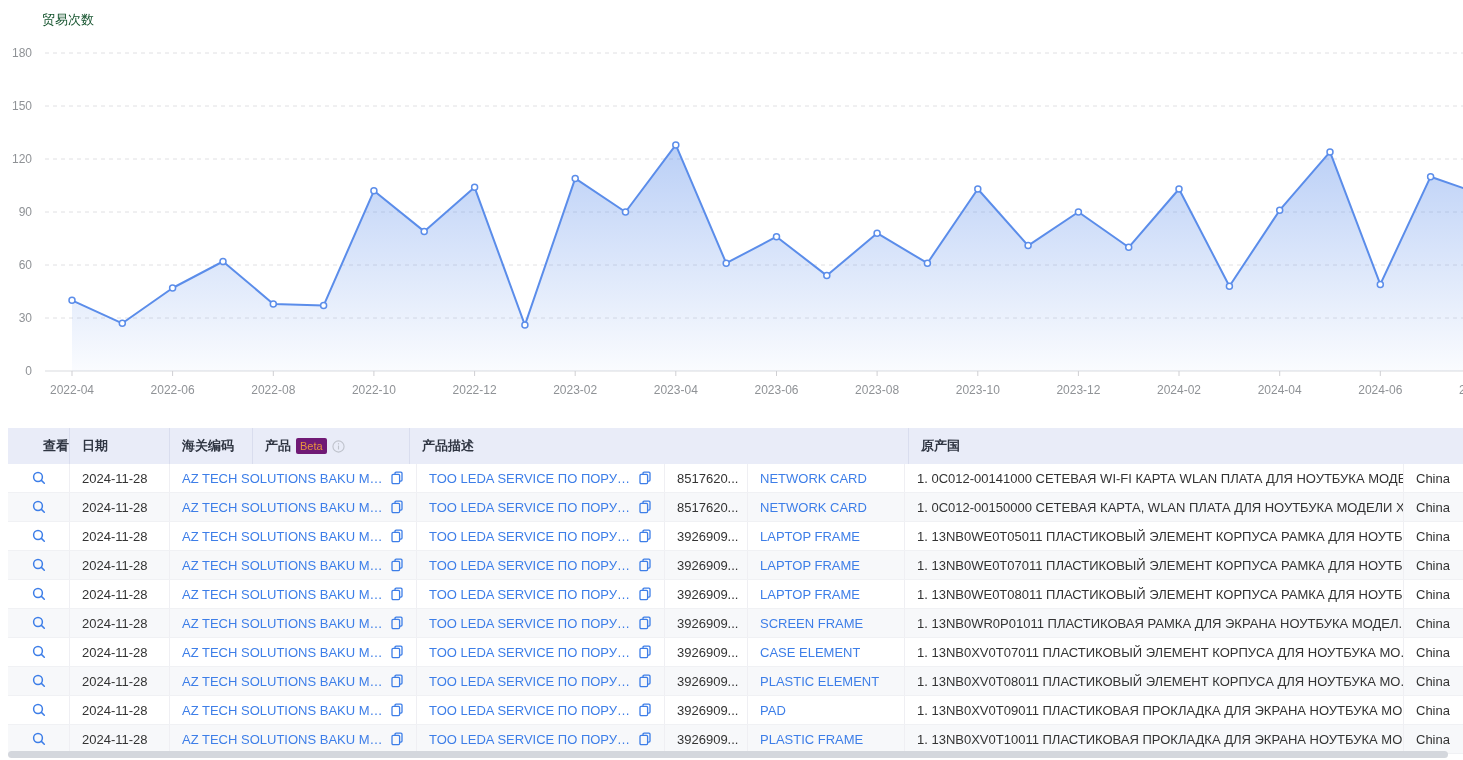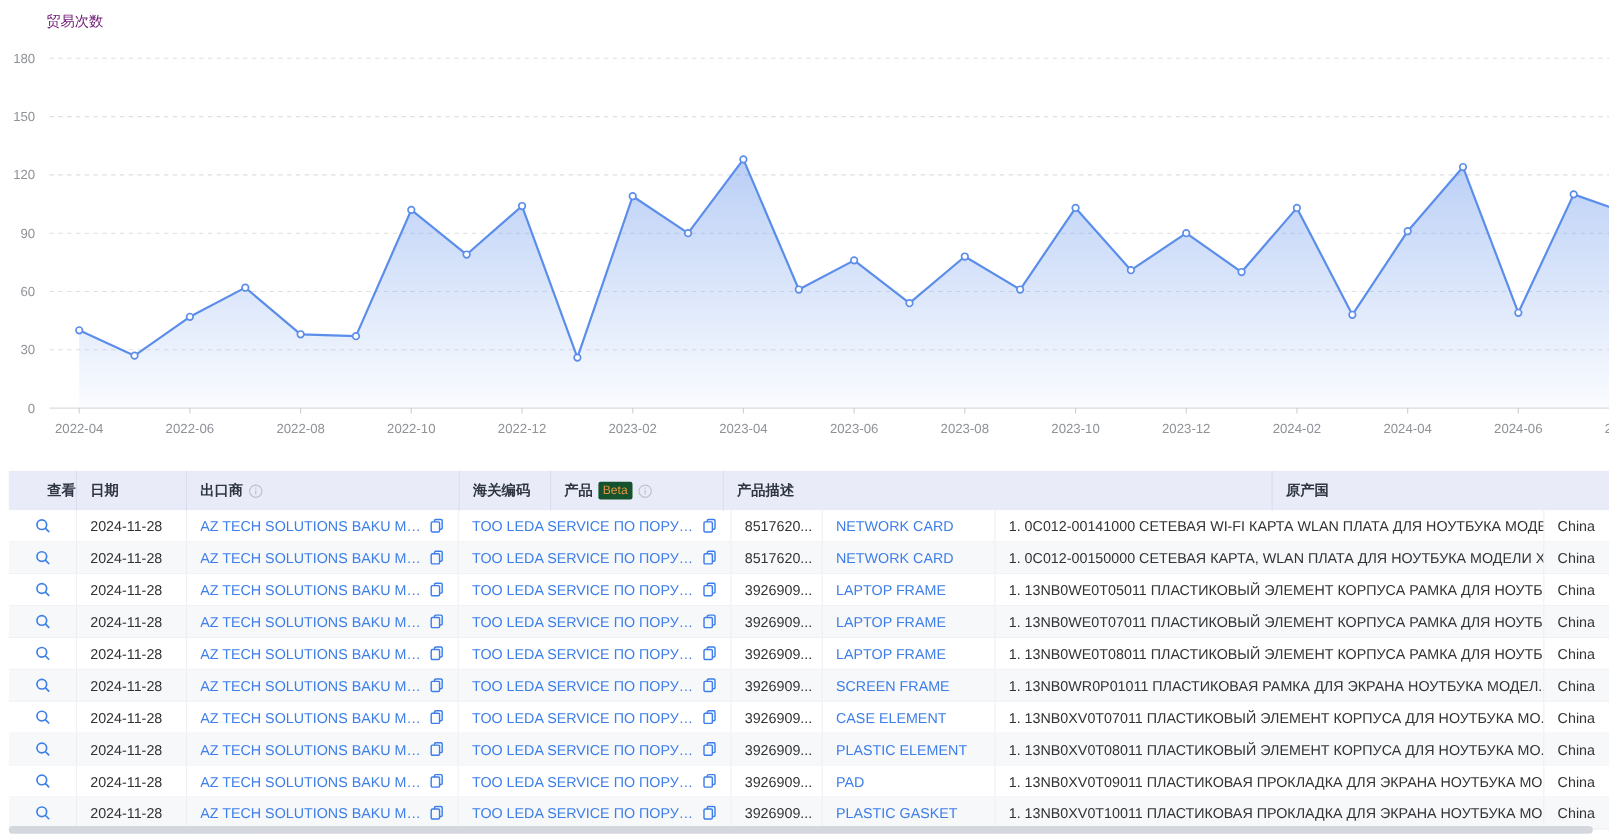--- a/index.html
+++ b/index.html
@@ -1,20 +1,20 @@
 <!DOCTYPE html>
 <html><head>
 <meta charset="utf-8">
 <style>
   * { margin:0; padding:0; box-sizing:border-box; }
   html,body { width:1463px; height:760px; overflow:hidden; background:#fff;
               font-family:"Liberation Sans","DejaVu Sans",sans-serif; }
   
   .chart-wrap { position:absolute; top:0; left:0; width:1463px; height:412px; }
-  .chart-title { position:absolute; top:11px; left:42px; font-size:13px; color:#701a75; }
+  .chart-title { position:absolute; top:11px; left:42px; font-size:13px; color:#14532d; }
   #chart-svg { position:absolute; top:0; left:0; }
   
   .table-wrap { position:absolute; top:428px; left:8px; width:1546px; }
   .thead { display:flex; height:36px; background:#e9ecf8; }
   .hcell { display:flex; align-items:center; gap:5px; padding:0 12px; font-size:13px;
            font-weight:700; color:#2f3542; border-right:1px solid #d9ddee;
            overflow:hidden; white-space:nowrap; }
   .hcell:last-child { border-right:none; }
   .trow { display:flex; height:29px; background:#fff; border-bottom:1px solid #f0f1f4; }
   .trow:nth-child(even) { background:#f7f8fa; }
@@ -25,21 +25,21 @@
   .c-date { width:100px; }
   .c-imp  { width:247px; }
   .c-exp  { width:248px; }
   .c-hs   { width:83px;  }
   .c-prod { width:157px; }
   .c-desc { width:499px; }
   .c-org  { width:150px; }
   .link { color:#3d7ee8; overflow:hidden; text-overflow:ellipsis; white-space:nowrap; cursor:pointer; }
   .copy { width:14px; height:14px; flex:0 0 auto; margin-left:6px; cursor:pointer; }
   .mag  { width:16px; height:16px; cursor:pointer; }
-  .beta { background:#14532d; color:#e7943e; font-size:11px; line-height:16px;
+  .beta { background:#701a75; color:#e7943e; font-size:11px; line-height:16px;
           padding:0 4px; border-radius:2px; font-weight:400; }
   .info { width:13px; height:13px; flex:0 0 auto; cursor:pointer; }
   .hsb  { position:absolute; left:8px; top:751px; width:1440px; height:7px;
           border-radius:4px; background:#d4d7dd; cursor:pointer; }
 </style>
 </head>
 <body>
 
 <div class="chart-wrap">
   <svg id="chart-svg" width="1463" height="412">
@@ -129,28 +129,20 @@
 </div>
 
 <div class="table-wrap">
   <div class="thead">
     <div class="hcell c-view" style="justify-content:flex-end">
         <span>查看</span>
       </div>
     <div class="hcell c-date">
         <span>日期</span>
       </div>
-    <div class="hcell c-exp">
-      <span>出口商</span>
-      <svg class="info" viewBox="0 0 14 14">
-          <circle cx="7" cy="7" r="6" fill="none" stroke="#bfc3cc" stroke-width="1.2"></circle>
-          <rect x="6.4" y="6" width="1.2" height="4.2" fill="#bfc3cc"></rect>
-          <rect x="6.4" y="3.4" width="1.2" height="1.4" fill="#bfc3cc"></rect>
-        </svg>
-    </div>
     <div class="hcell c-hs">
         <span>海关编码</span>
       </div>
     <div class="hcell c-prod">
       <span>产品</span>
       <span class="beta">Beta</span>
       <svg class="info" viewBox="0 0 14 14">
           <circle cx="7" cy="7" r="6" fill="none" stroke="#bfc3cc" stroke-width="1.2"></circle>
           <rect x="6.4" y="6" width="1.2" height="4.2" fill="#bfc3cc"></rect>
           <rect x="6.4" y="3.4" width="1.2" height="1.4" fill="#bfc3cc"></rect>
@@ -527,21 +519,21 @@
       <span class="link t-exporter" style="flex:1 1 auto">TOO LEDA SERVICE ПО ПОРУЧЕН...</span>
       <svg class="copy" viewBox="0 0 14 14">
             <path d="M5 3.4 V2.3 A1.1 1.1 0 0 1 6.1 1.2 H10.9 A1.1 1.1 0 0 1 12 2.3 V9.1 A1.1 1.1 0 0 1 10.9 10.2 H9.6" fill="none" stroke="#3d7ee8" stroke-width="1.3"></path>
             <rect x="2" y="3.4" width="7.6" height="9.2" rx="1.1" fill="none" stroke="#3d7ee8" stroke-width="1.3"></rect>
           </svg>
     </div>
     <div class="cell c-hs">
           <span class="t-hs">3926909...</span>
         </div>
     <div class="cell c-prod">
-          <span class="link t-product">PLASTIC GASKET</span>
+          <span class="link t-product">PLASTIC FRAME</span>
         </div>
     <div class="cell c-desc">
           <span class="t-desc">1. 13NB0XV0T10011 ПЛАСТИКОВАЯ ПРОКЛАДКА ДЛЯ ЭКРАНА НОУТБУКА МО...</span>
         </div>
     <div class="cell c-org">
           <span class="t-origin">China</span>
         </div>
   </div>
 </div>
 </div>

